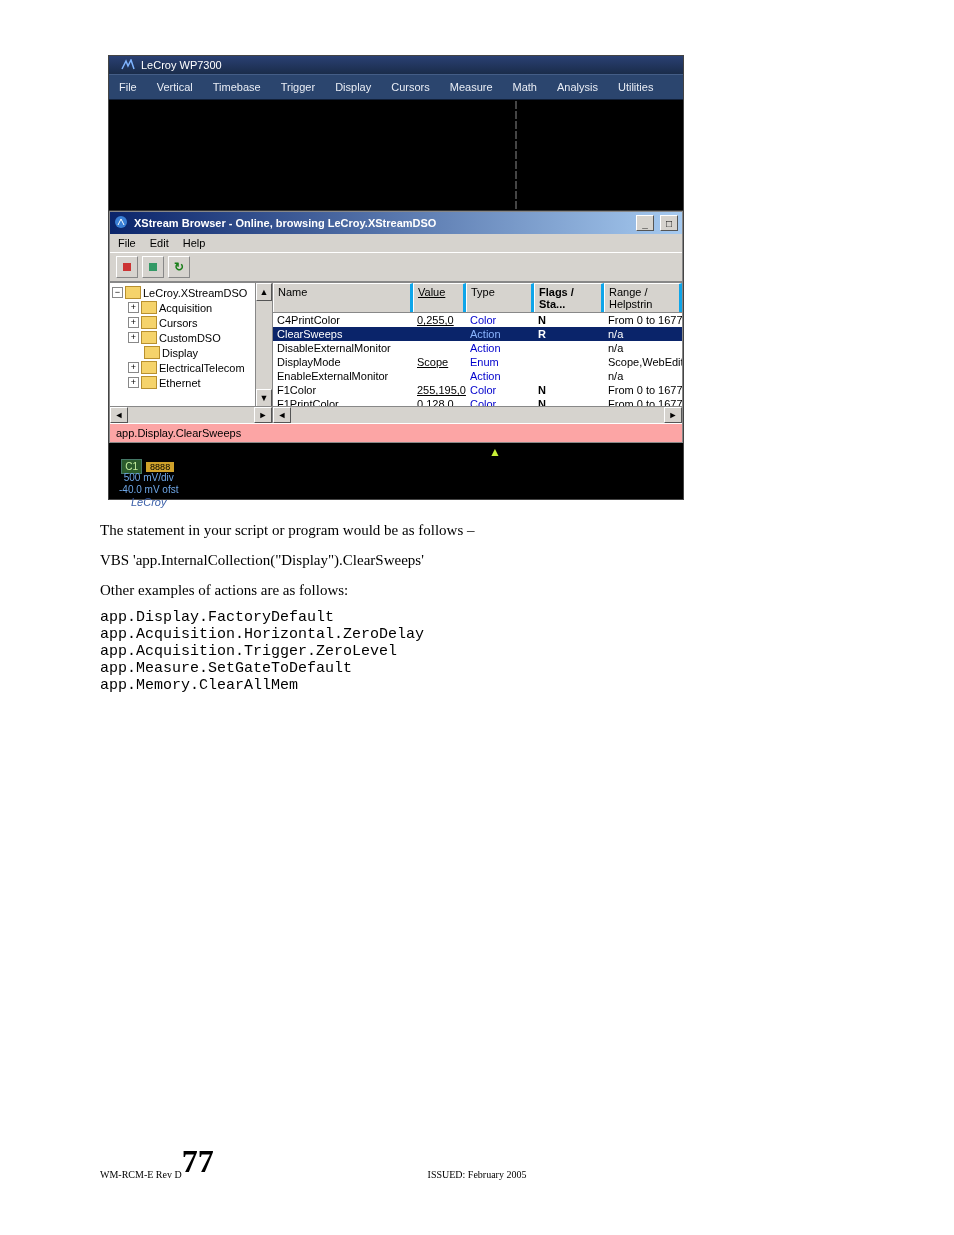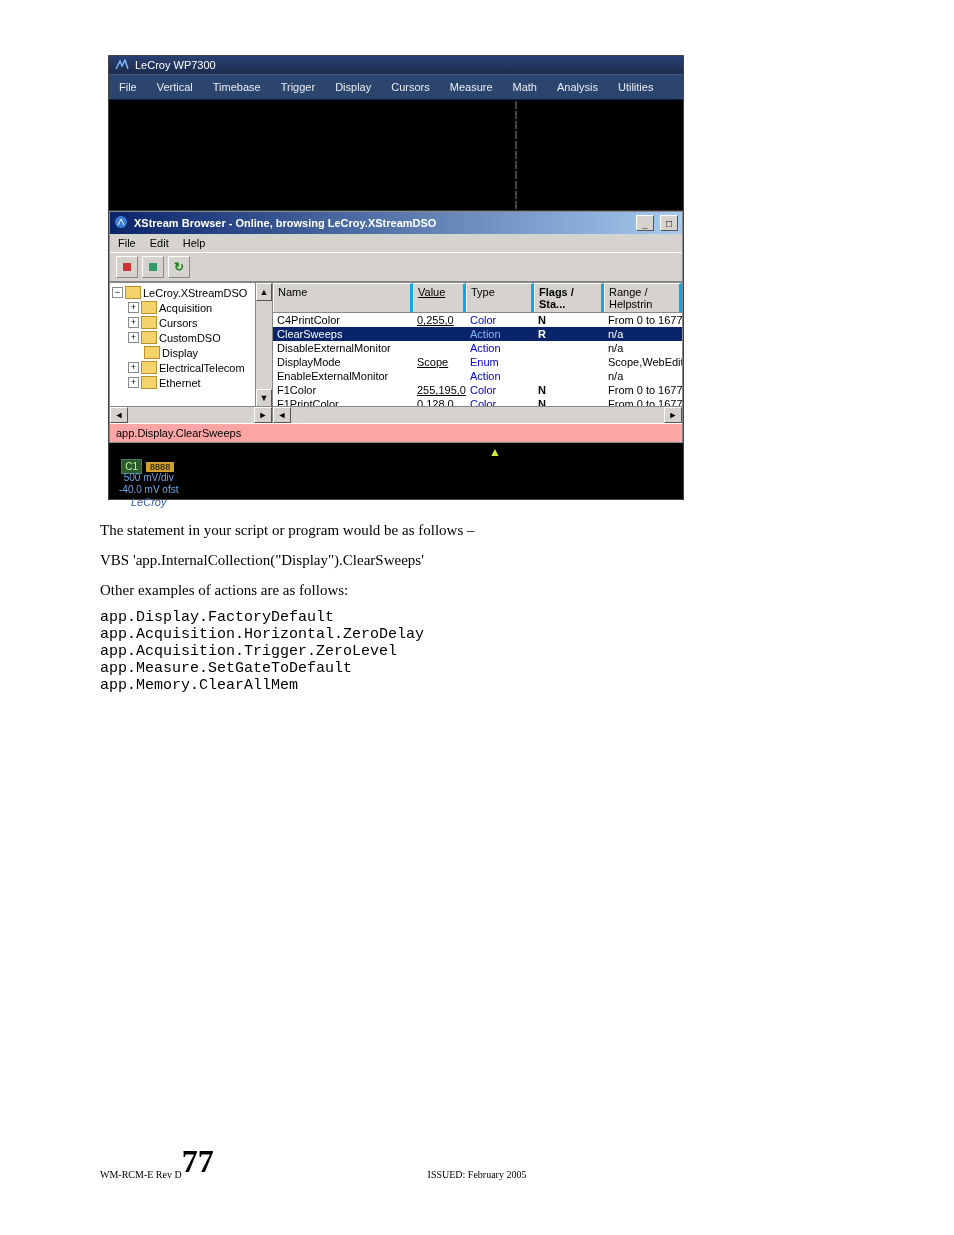--- a/index.html
+++ b/index.html
@@ -45,21 +45,21 @@
   
   .app-window {
     border: 1px solid #444;
     background: #1a2c4a;
     font-family: Tahoma, Verdana, sans-serif;
     font-size: 11px;
   }
   .titlebar {
     background: linear-gradient(#2a4073, #1a2c4a);
     color: #fff;
-    padding: 3px 6px;
+    padding: 3px 12px;
     display: flex;
     align-items: center;
     gap: 6px;
   }
   .logo {
     width: 14px; height: 12px;
     display: inline-block;
   }
   .menubar {
     background: #2b456e;

